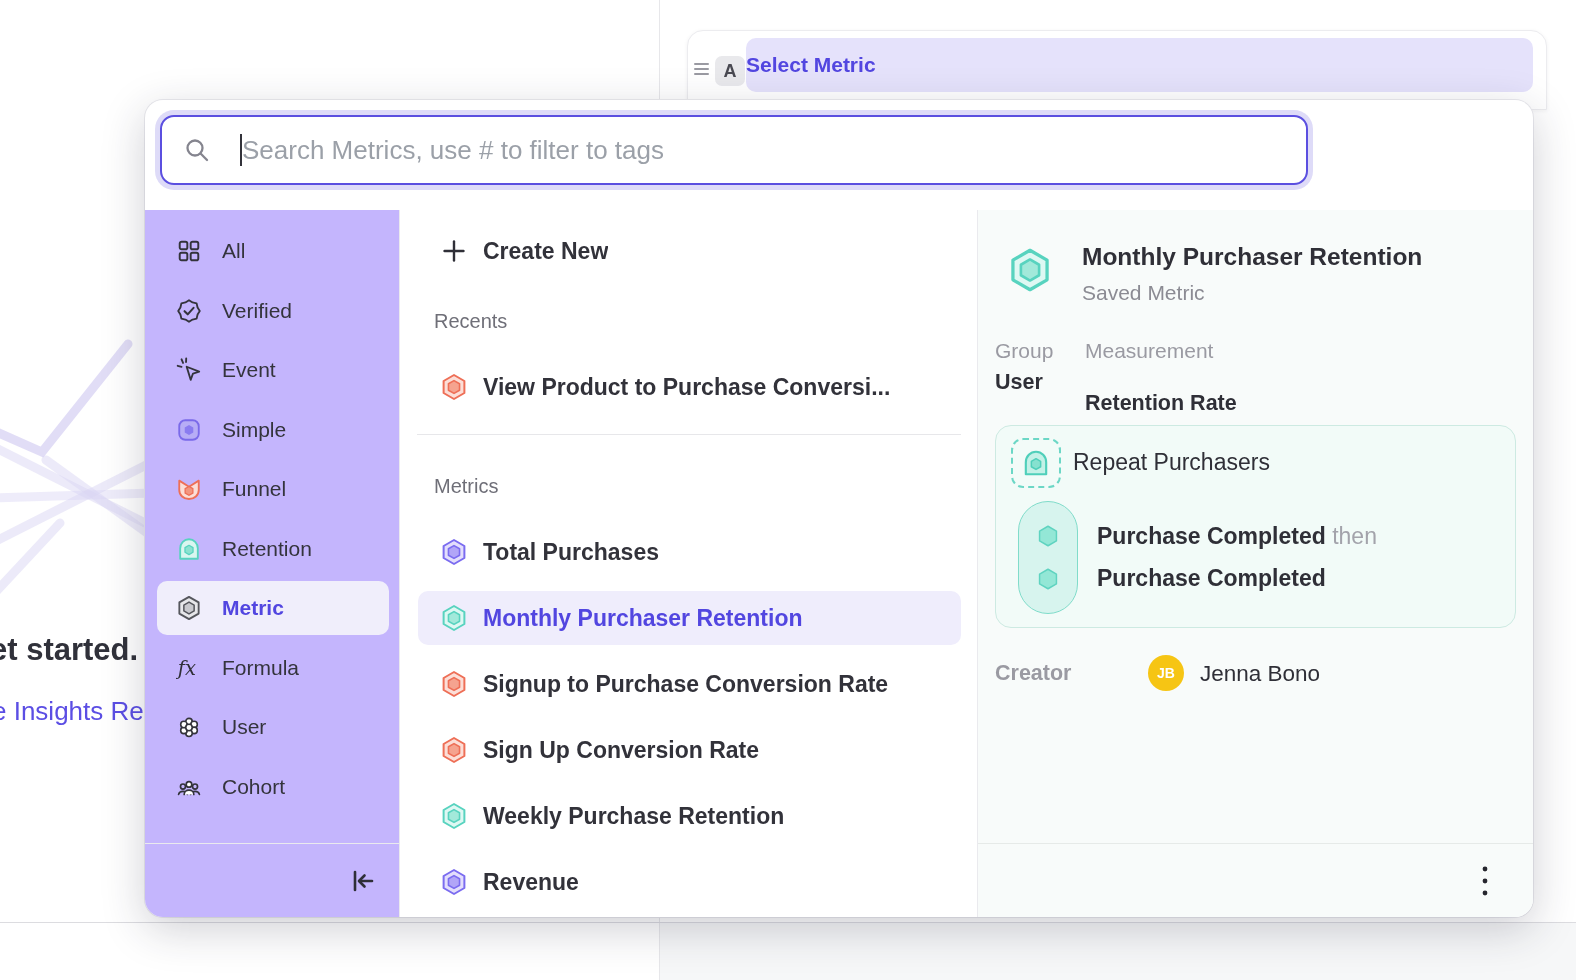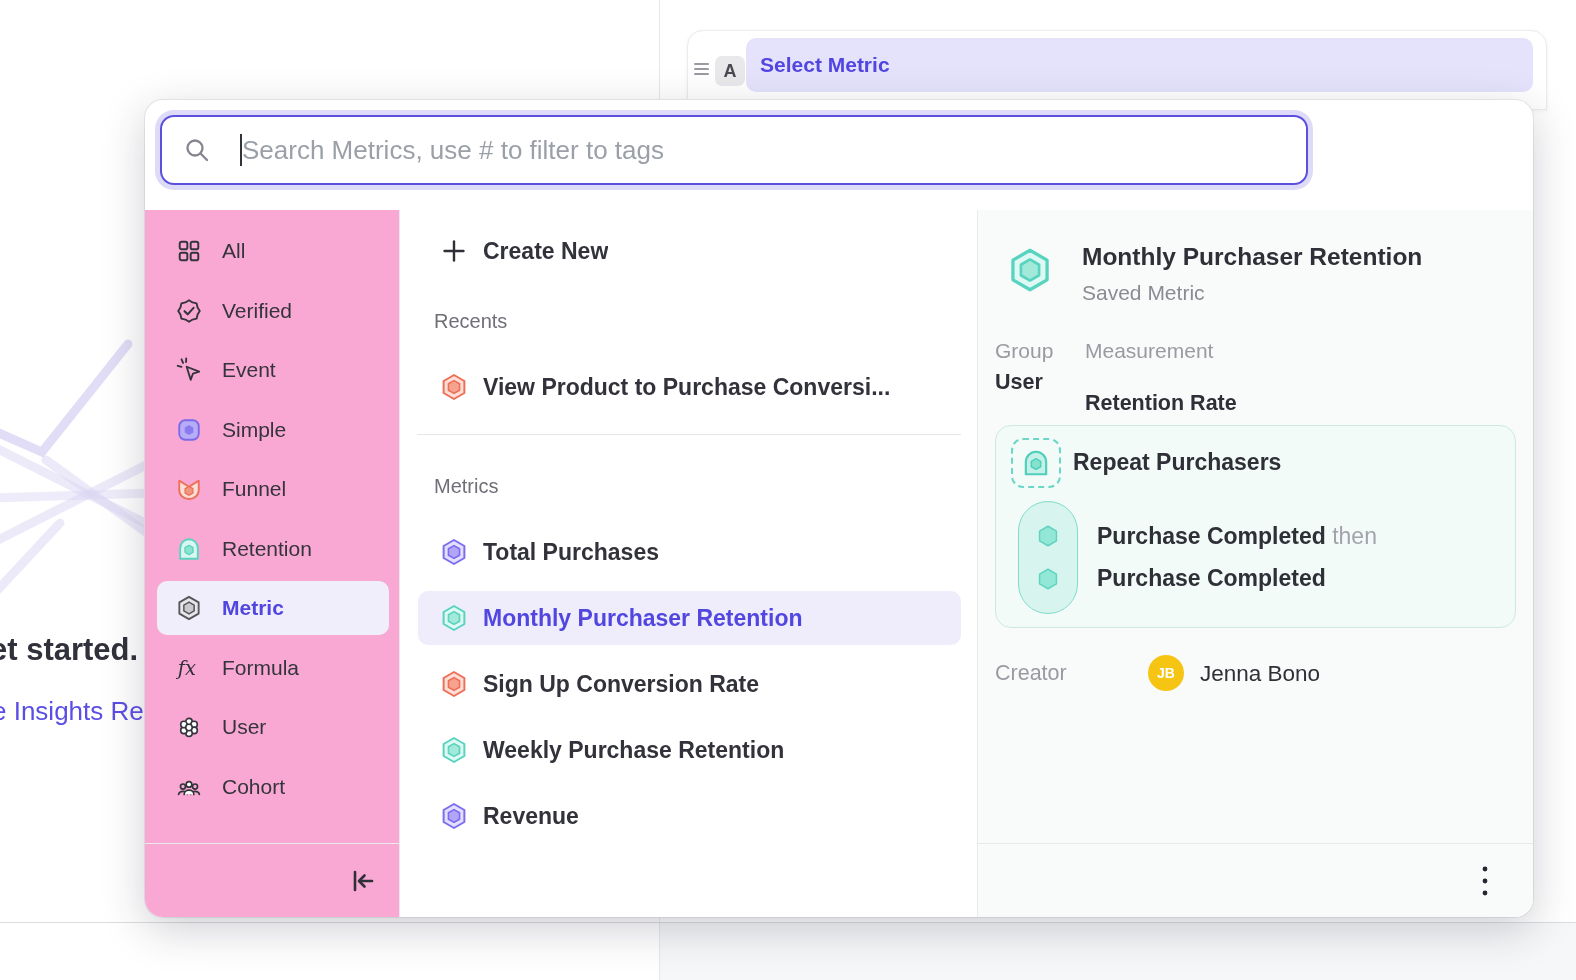--- a/index.html
+++ b/index.html
@@ -19,38 +19,38 @@
   .top-card { position:absolute; left:687px; top:30px; width:860px; height:80px; background:#fff;
               border:1px solid #ececef; border-radius:16px 16px 0 0; z-index:3;
               box-shadow:0 1px 4px rgba(30,30,50,.06); }
   .drag-handle { position:absolute; left:6px; top:32px; width:16px; height:16px; cursor:grab; }
   .drag-handle i { display:block; width:15px; height:2px; background:#9a9aa2; border-radius:1px; margin-bottom:3px; }
   .series-badge { position:absolute; left:27px; top:25px; width:30px; height:30px; border-radius:7px;
                   background:#e9e9ec; color:#4a4a52; font-size:18px; font-weight:700;
                   display:flex; align-items:center; justify-content:center; }
   .select-pill { position:absolute; left:58px; top:7px; width:787px; height:54px; border-radius:10px;
                  background:#e5e2fb; color:#5246e0; font-size:21px; font-weight:600;
-                 display:flex; align-items:center; padding-left:14px; cursor:pointer; }
+                 display:flex; align-items:center; padding-left:0; cursor:pointer; }
 
   
   .modal { position:absolute; left:145px; top:100px; width:1388px; height:817px; background:#fff;
            border-radius:18px; z-index:10; overflow:hidden;
            box-shadow:0 12px 44px rgba(35,35,60,.22), 0 0 0 1px #ececf0; }
 
   .search-wrap { position:absolute; left:15px; top:15px; width:1148px; height:70px; }
   .search-field { width:100%; height:100%; border:2px solid #5b4fe0; border-radius:14px; background:#fff;
                   box-shadow:0 0 0 5px #dedbf8; display:flex; align-items:center; padding-left:22px; }
   .search-ic { width:26px; height:26px; margin-right:30px; flex:none; }
   .caret { width:2px; height:32px; background:#33333b; flex:none; }
   .search-input { flex:1; border:none; outline:none; font-size:26px; color:#33333b; background:transparent;
                   font-family:"Liberation Sans", sans-serif; }
   .search-input::placeholder { color:#9ba0a8; }
 
   .columns { position:absolute; left:0; top:110px; right:0; bottom:0; }
-  .col-side { position:absolute; left:0; top:0; bottom:0; width:255px; border-right:1px solid #eaeaee; background:#f9a8d4; }
+  .col-side { position:absolute; left:0; top:0; bottom:0; width:255px; border-right:1px solid #eaeaee; background:#c4b5fd; }
   .col-mid  { position:absolute; left:255px; top:0; bottom:0; width:578px; border-right:1px solid #eaeaee; background:#fff; }
   .col-detail { position:absolute; left:833px; top:0; bottom:0; width:555px; background:#f8fbfa; }
 
   
   .side-items { padding-top:14px; }
   .side-row { height:54px; margin:0 10px 5.5px 12px; border-radius:10px; display:flex; align-items:center;
               padding-left:19px; cursor:pointer; }
   .side-row.selected { background:#f0eefb; }
   .side-ic { width:26px; height:26px; margin-right:20px; flex:none; display:flex; align-items:center; justify-content:center; }
   .side-label { font-size:21px; font-weight:500; color:#34343c; }
@@ -76,29 +76,29 @@
   .detail-hex { position:absolute; left:29px; top:37px; }
   .detail-title { position:absolute; left:104px; top:33px; font-size:24.5px; font-weight:700; color:#2f2f37; }
   .detail-sub { position:absolute; left:104px; top:71px; font-size:21px; font-weight:400; color:#8b8b93; }
   .meta-label { position:absolute; font-size:21px; color:#9a9aa2; font-weight:400; }
   .meta-value { position:absolute; font-size:21.5px; color:#2f2f37; font-weight:700; }
 
   .def-card { position:absolute; left:17px; top:215px; width:521px; height:203px; background:#f2fbf8;
               border:1px solid #cdeae2; border-radius:16px; }
   .def-icon { position:absolute; left:15px; top:12px; width:50px; height:50px; border:2px dashed #6cd7c6;
               border-radius:12px; display:flex; align-items:center; justify-content:center; }
-  .def-name { position:absolute; left:77px; top:23px; font-size:23px; font-weight:700; color:#2f2f37; }
+  .def-name { position:absolute; left:77px; top:23px; font-size:23px; font-weight:400; color:#2f2f37; }
   .def-capsule { position:absolute; left:22px; top:75px; width:60px; height:113px; border-radius:30px;
                  background:#d7f4ee; border:1.5px solid #80dcca; }
   .cap-hex { position:absolute; left:16px; }
   .step-row { position:absolute; left:101px; font-size:23px; white-space:nowrap; }
   .step-event { font-weight:700; color:#2f2f37; }
   .step-then { font-weight:400; color:#a3a3ab; }
 
-  .creator-label { position:absolute; left:17px; top:451px; font-size:21.5px; color:#9a9aa2; }
+  .creator-label { position:absolute; left:17px; top:451px; font-size:21.5px; color:#9a9aa2;font-weight:bold; }
   .creator-avatar { position:absolute; left:170px; top:445px; width:36px; height:36px; border-radius:50%;
                     background:#f6c514; color:#fff; font-size:14px; font-weight:700;
                     display:flex; align-items:center; justify-content:center; }
   .creator-name { position:absolute; left:222px; top:451px; font-size:22.5px; font-weight:500; color:#2f2f37; }
 
   .detail-footer { position:absolute; left:0; right:0; bottom:0; height:74px; border-top:1px solid #e6eae8; }
   .kebab-btn { position:absolute; right:32px; top:20px; width:32px; height:34px; cursor:pointer;
                display:flex; align-items:center; justify-content:center; }
 </style>
 </head>
@@ -300,20 +300,27 @@
   <polygon points="14.00,2.00 24.39,8.00 24.39,20.00 14.00,26.00 3.61,20.00 3.61,8.00" fill="#def8f3" stroke="#58d3bf" stroke-width="2" stroke-linejoin="round"></polygon>
   <polygon points="14.00,7.60 19.54,10.80 19.54,17.20 14.00,20.40 8.46,17.20 8.46,10.80" fill="#a2e9da" stroke="#58d3bf" stroke-width="1.6" stroke-linejoin="round"></polygon>
                 </svg></span>
       <span class="row-label">Monthly Purchaser Retention</span>
             </div>
             <div class="mid-row">
               <span class="row-ic"><svg width="28" height="28" viewBox="0 0 28 28">
   <polygon points="14.00,2.00 24.39,8.00 24.39,20.00 14.00,26.00 3.61,20.00 3.61,8.00" fill="#fcded7" stroke="#ee6f57" stroke-width="2" stroke-linejoin="round"></polygon>
   <polygon points="14.00,7.60 19.54,10.80 19.54,17.20 14.00,20.40 8.46,17.20 8.46,10.80" fill="#f5a38f" stroke="#ee6f57" stroke-width="1.6" stroke-linejoin="round"></polygon>
                 </svg></span>
+      <span class="row-label">Signup to Purchase Conversion Rate</span>
+            </div>
+            <div class="mid-row">
+              <span class="row-ic"><svg width="28" height="28" viewBox="0 0 28 28">
+  <polygon points="14.00,2.00 24.39,8.00 24.39,20.00 14.00,26.00 3.61,20.00 3.61,8.00" fill="#fcded7" stroke="#ee6f57" stroke-width="2" stroke-linejoin="round"></polygon>
+  <polygon points="14.00,7.60 19.54,10.80 19.54,17.20 14.00,20.40 8.46,17.20 8.46,10.80" fill="#f5a38f" stroke="#ee6f57" stroke-width="1.6" stroke-linejoin="round"></polygon>
+                </svg></span>
       <span class="row-label">Sign Up Conversion Rate</span>
             </div>
             <div class="mid-row">
               <span class="row-ic"><svg width="28" height="28" viewBox="0 0 28 28">
   <polygon points="14.00,2.00 24.39,8.00 24.39,20.00 14.00,26.00 3.61,20.00 3.61,8.00" fill="#def8f3" stroke="#58d3bf" stroke-width="2" stroke-linejoin="round"></polygon>
   <polygon points="14.00,7.60 19.54,10.80 19.54,17.20 14.00,20.40 8.46,17.20 8.46,10.80" fill="#a2e9da" stroke="#58d3bf" stroke-width="1.6" stroke-linejoin="round"></polygon>
                 </svg></span>
       <span class="row-label">Weekly Purchase Retention</span>
             </div>
             <div class="mid-row">

